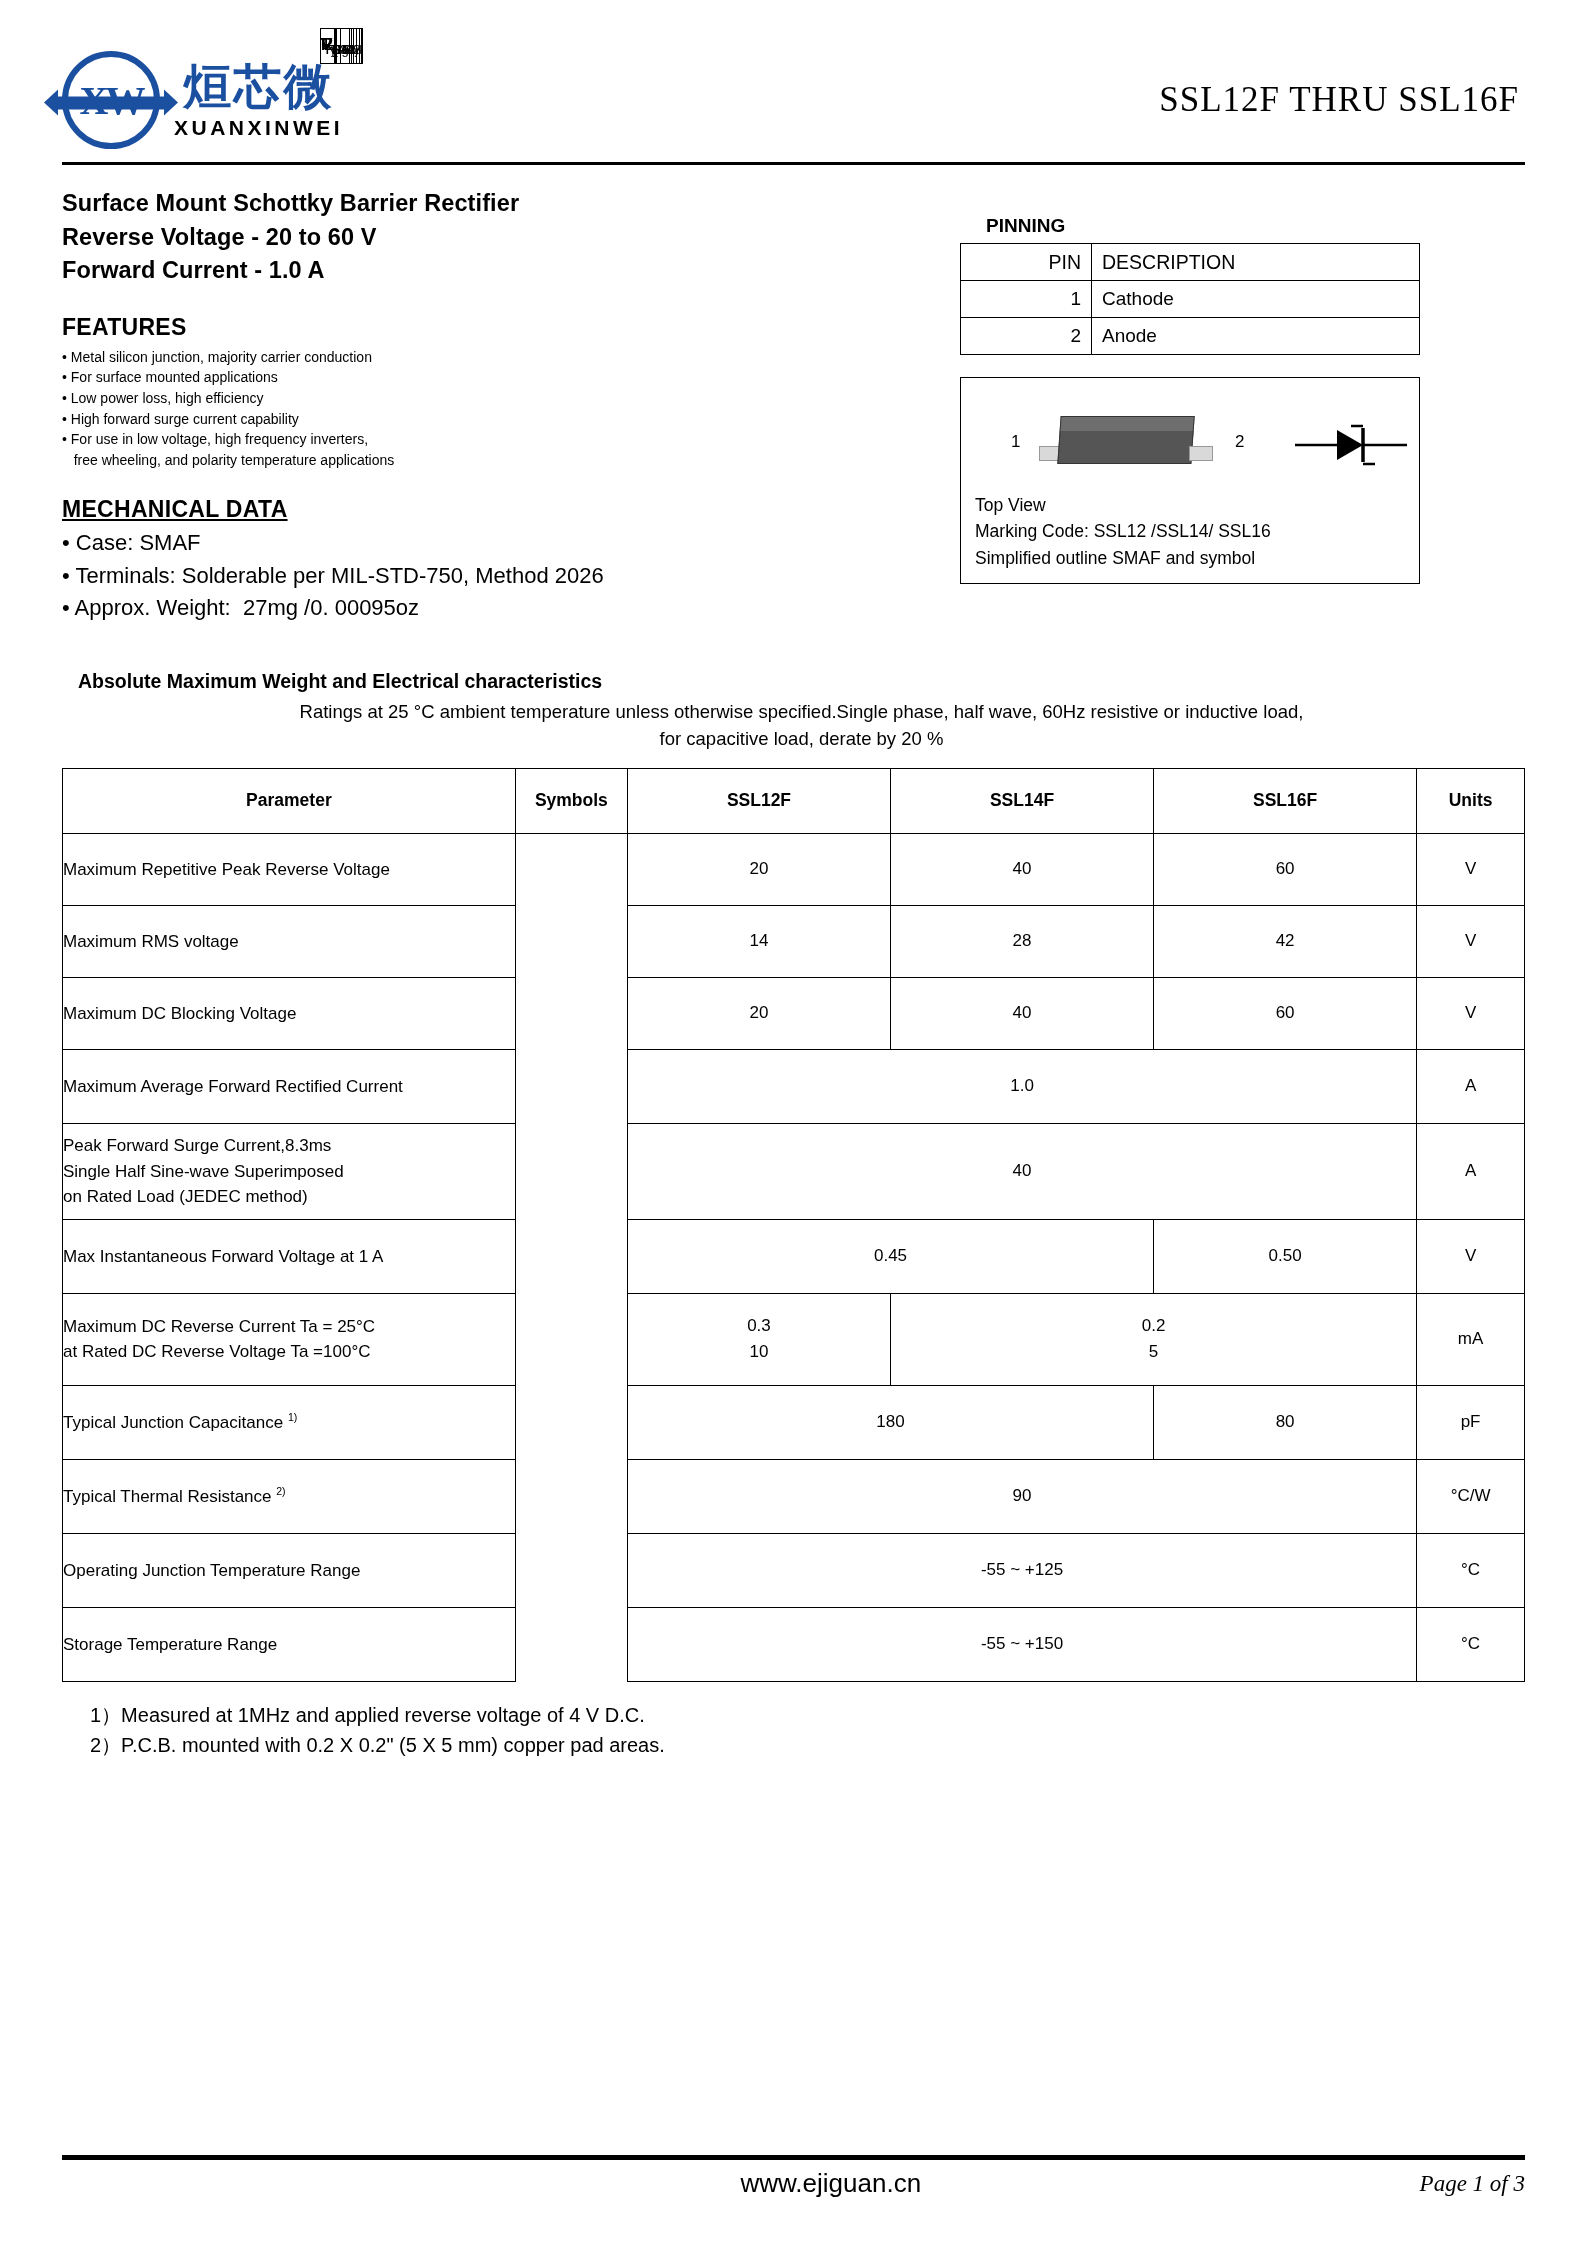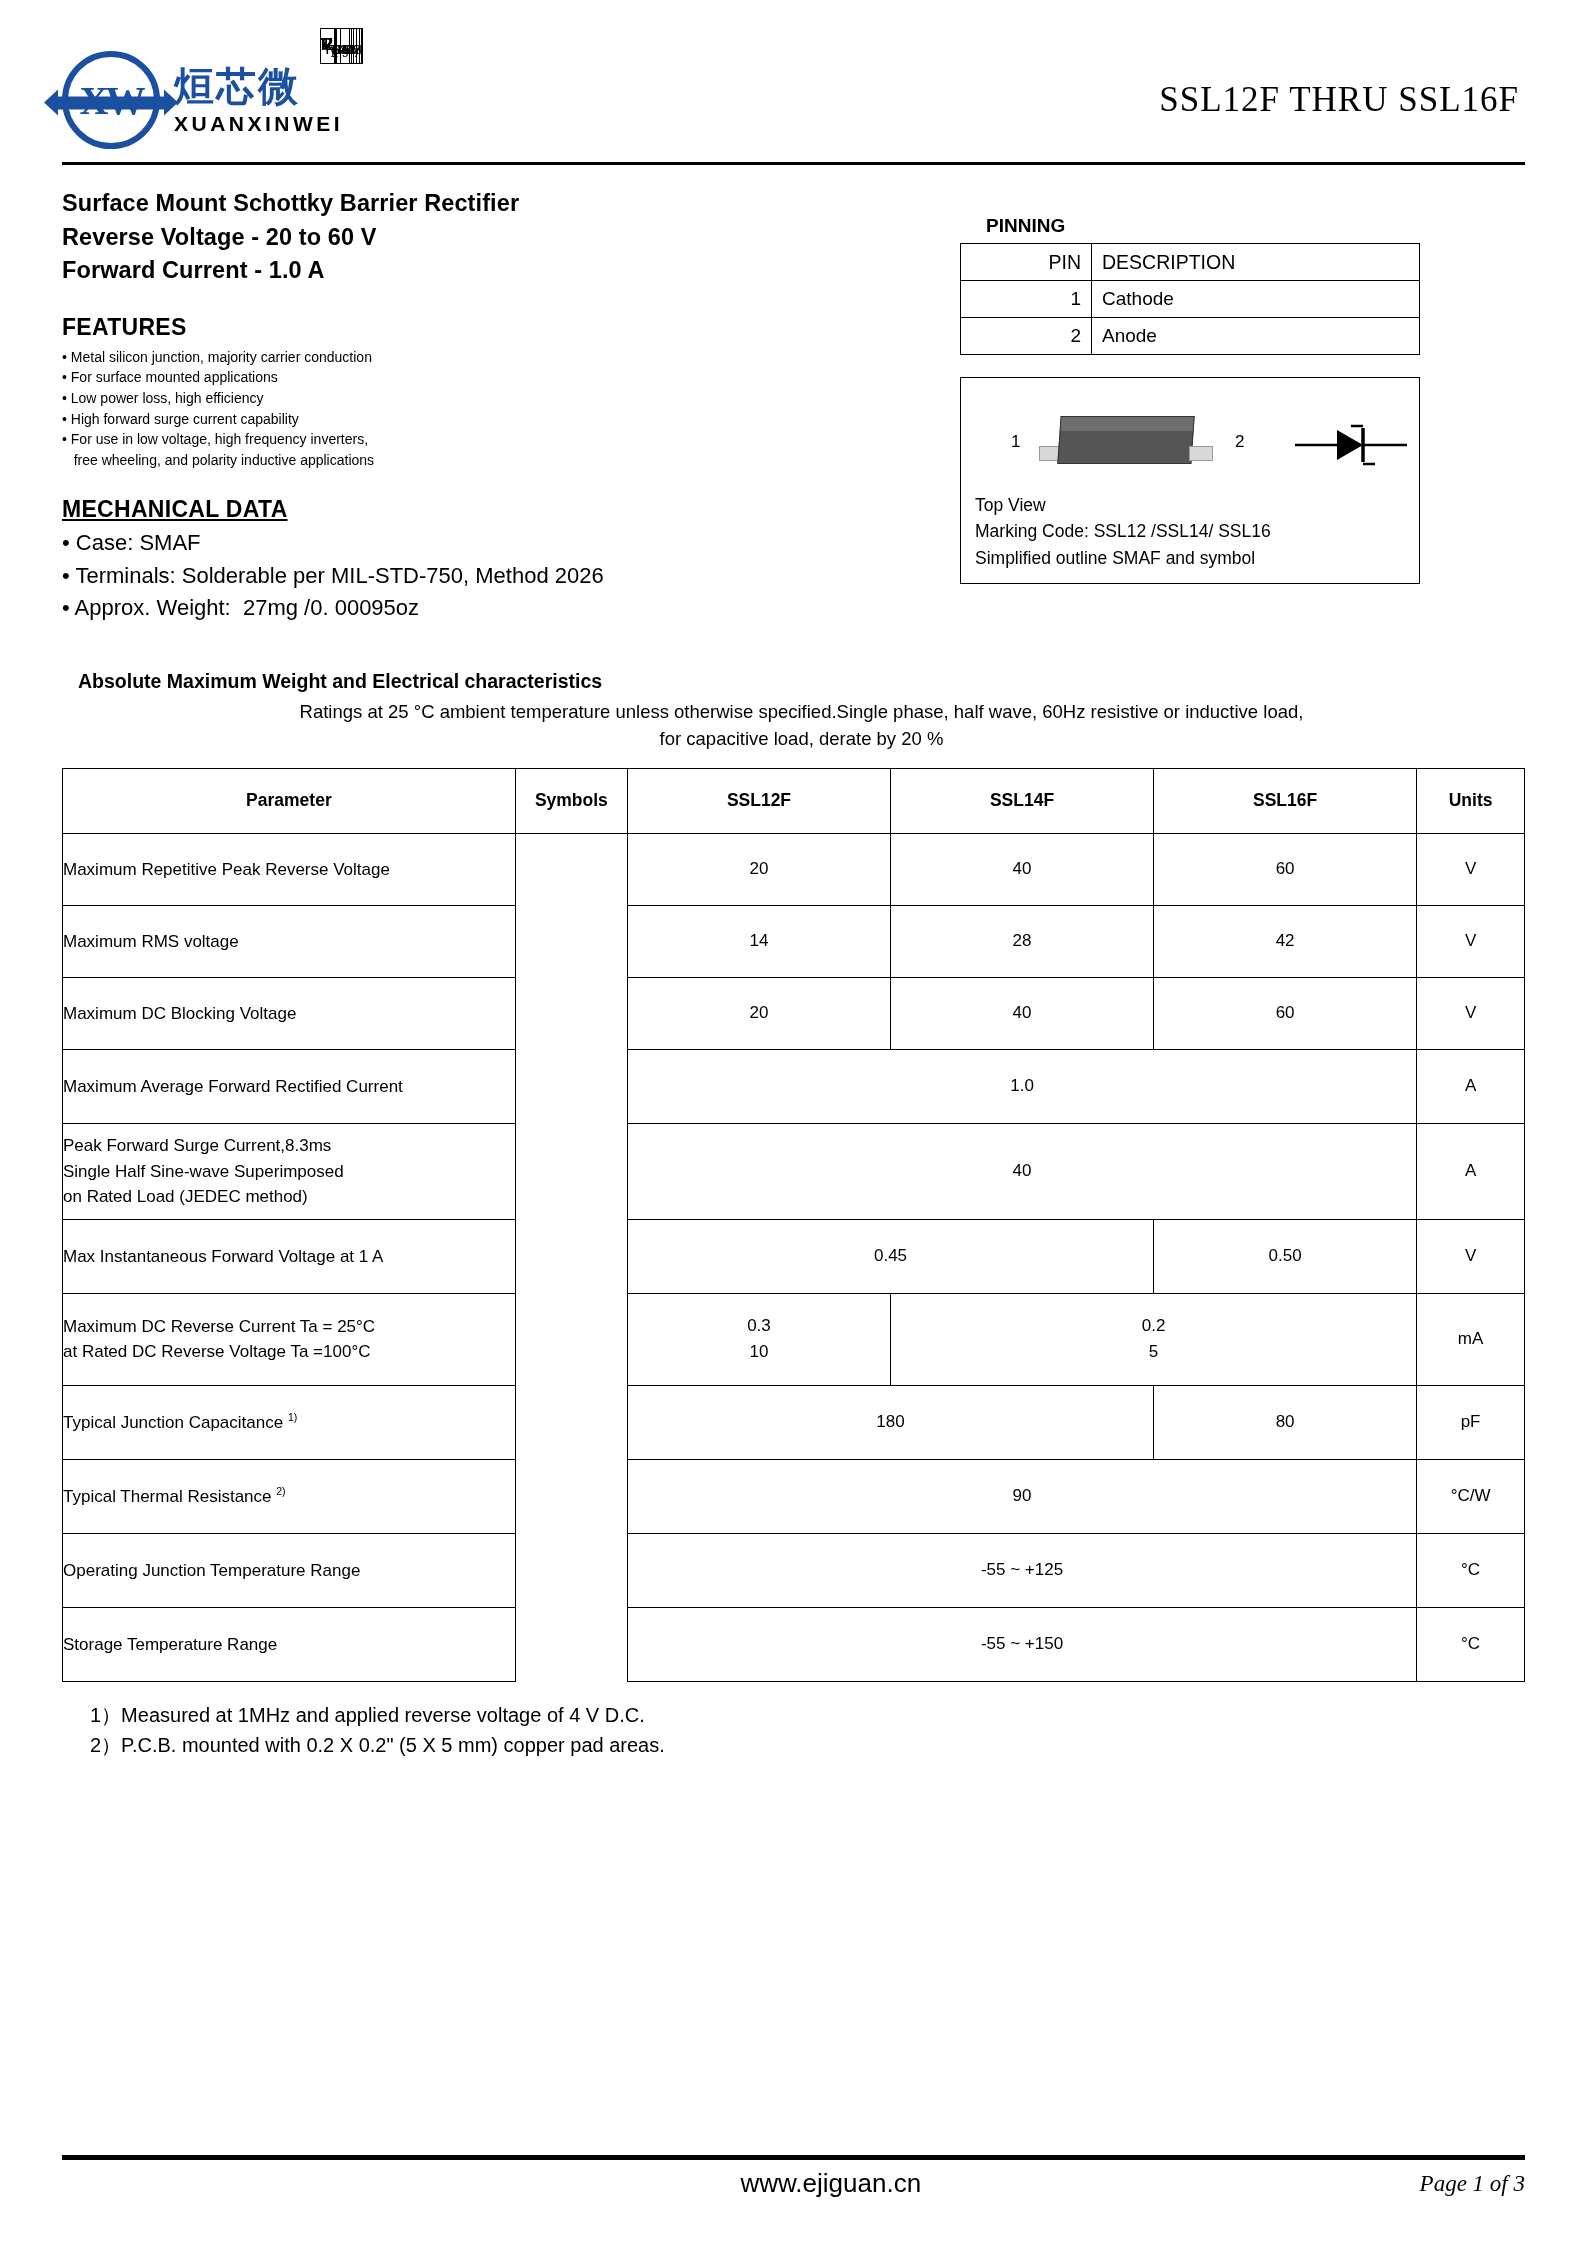--- a/index.html
+++ b/index.html
@@ -46,23 +46,24 @@
   }
   .logo-mark .bar:before,.logo-mark .bar:after{
     content:"";position:absolute;top:-7px;
     border-top:13px solid transparent;
     border-bottom:13px solid transparent;
   }
   .logo-mark .bar:before{left:-10px;border-right:14px solid #1b4fa0;}
   .logo-mark .bar:after{right:-10px;border-left:14px solid #1b4fa0;}
   .logo-text{line-height:1;}
   .logo-cn{
-    font-size:40px;font-weight:bold;color:#1b4fa0;
+    font-size:48px;font-weight:bold;color:#1b4fa0;
     font-family:"DejaVu Sans", sans-serif;
     letter-spacing:2px;
+    text-align:center;
   }
   .logo-en{
     font-size:21px;color:#000000;letter-spacing:3.5px;
     margin-top:7px;font-weight:bold;
   }
   .part-title{
     font-family:"Liberation Serif", serif;
     font-size:35px;
     letter-spacing:1px;
     padding-right:6px;
@@ -196,21 +197,21 @@
         <div>Forward Current - 1.0 A</div>
       </div>
 
       <div class="sect-title">FEATURES</div>
       <ul class="feat">
         <li>• Metal silicon junction, majority carrier conduction</li>
         <li>• For surface mounted applications</li>
         <li>• Low power loss, high efficiency</li>
         <li>• High forward surge current capability</li>
         <li>• For use in low voltage, high frequency inverters,</li>
-        <li>   free wheeling, and polarity inductive applications</li>
+        <li>   free wheeling, and polarity temperature applications</li>
       </ul>
 
       <div class="sect-title mech">MECHANICAL DATA</div>
       <ul class="mechlist">
         <li>• Case: SMAF</li>
         <li>• Terminals: Solderable per MIL-STD-750, Method 2026</li>
         <li>• Approx. Weight:  27mg /0. 00095oz</li>
       </ul>
     </div>
 

